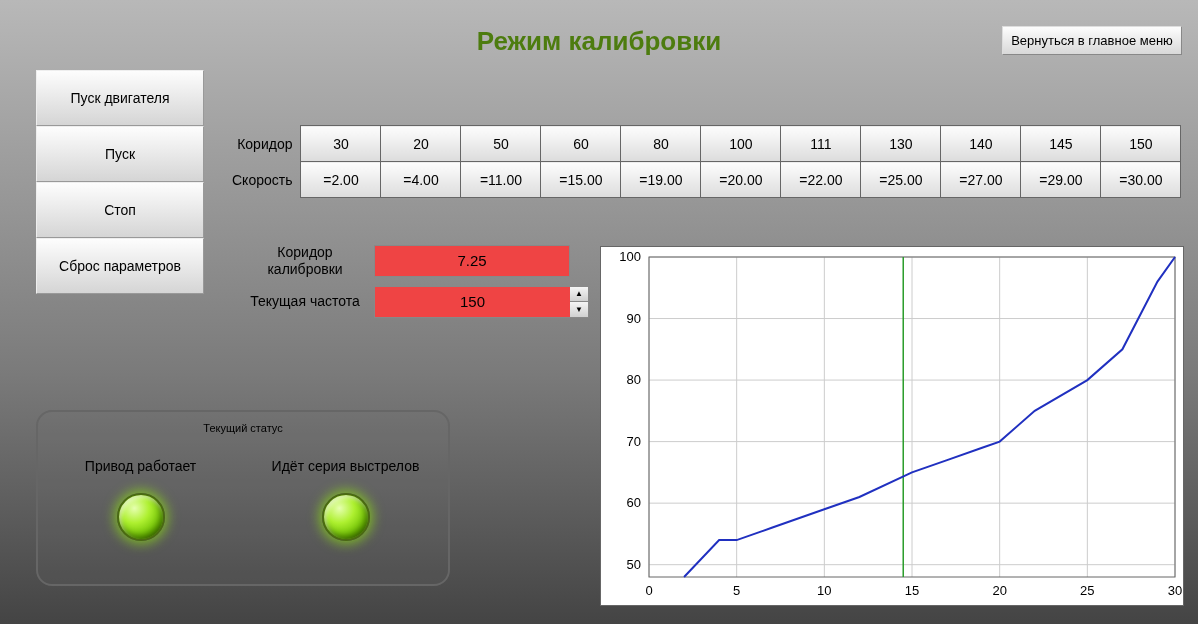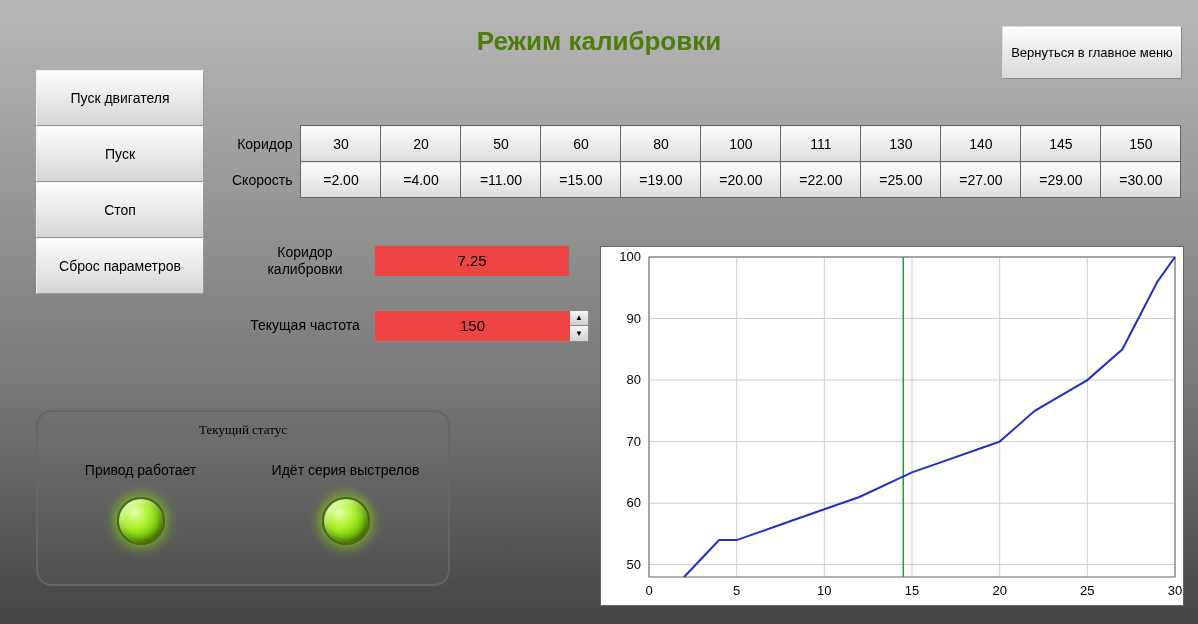--- a/index.html
+++ b/index.html
@@ -19,21 +19,21 @@
     text-align: center;
     font-size: 26px;
     font-weight: bold;
     color: #4d7c0f;
   }
   .back-btn {
     position: absolute;
     top: 26px;
     right: 16px;
     width: 180px;
-    padding: 18px 4px;
+    padding: 6px 4px;
     font-size: 13px;
     text-align: center;
     background: linear-gradient(to bottom, #fdfdfd, #d8d8d8);
     border: 1px solid #888;
     border-top-color: #ddd;
     border-left-color: #ddd;
     cursor: pointer;
   }
   .side-buttons {
     position: absolute;
@@ -78,21 +78,21 @@
     background: linear-gradient(to bottom, #fdfdfd, #dcdcdc);
     text-align: center;
     font-size: 14px;
   }
   .param-block {
     position: absolute;
     top: 244px;
     left: 250px;
     display: flex;
     flex-direction: column;
-    gap: 32px;
+    gap: 8px;
   }
   .param-row {
     display: flex;
     align-items: center;
   }
   .param-label {
     width: 110px;
     text-align: center;
     font-size: 14px;
     line-height: 1.2;
@@ -132,23 +132,22 @@
     top: 410px;
     left: 36px;
     width: 414px;
     height: 176px;
     border: 2px solid #666;
     border-radius: 16px;
     background: rgba(120,120,120,0.1);
   }
   .status-title {
     text-align: center;
-    font-size: 13px;
+    font-size: 11px;
     margin-top: 10px;
-    font-family: Liberation Serif, serif;
   }
   .status-cols {
     display: flex;
     justify-content: space-around;
     margin-top: 24px;
   }
   .status-col {
     text-align: center;
     font-size: 14px;
     width: 160px;

